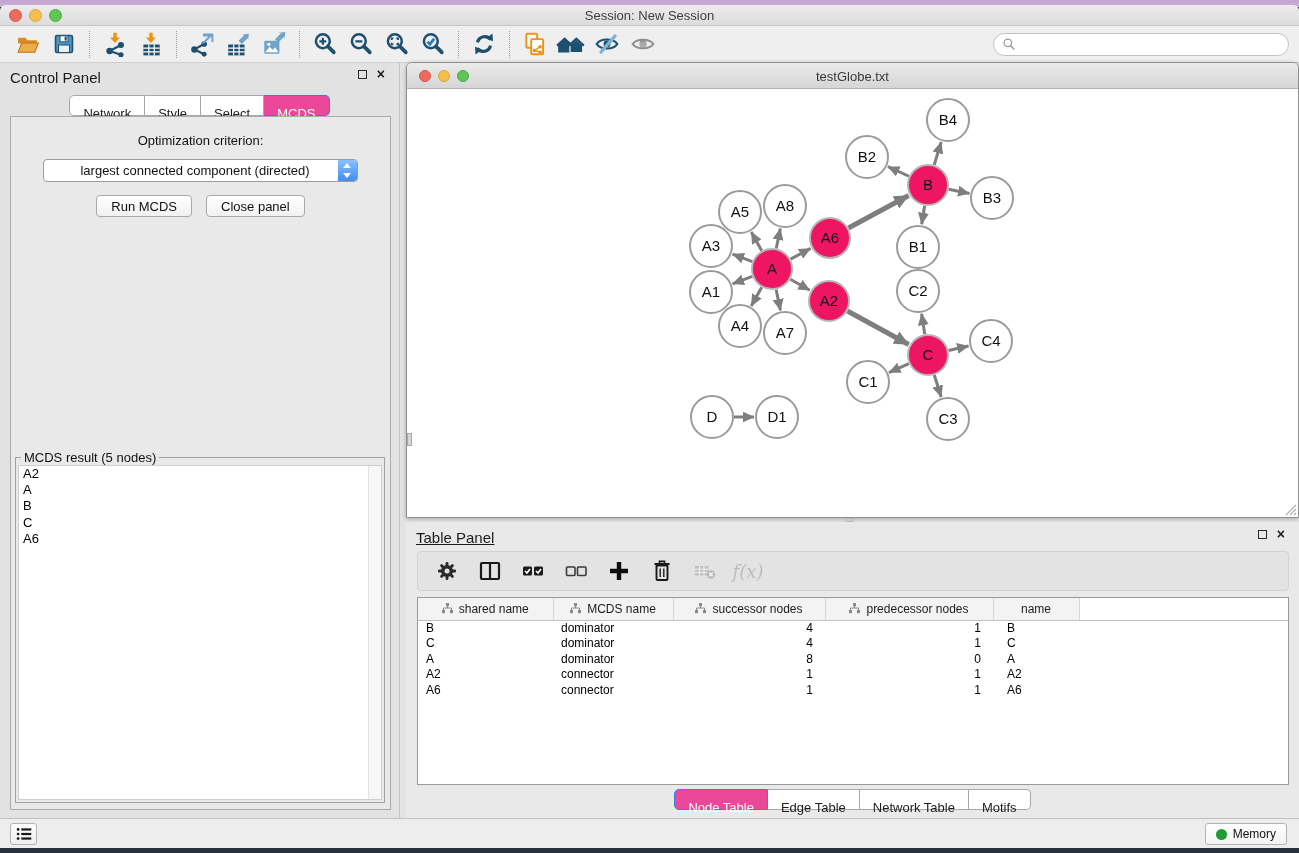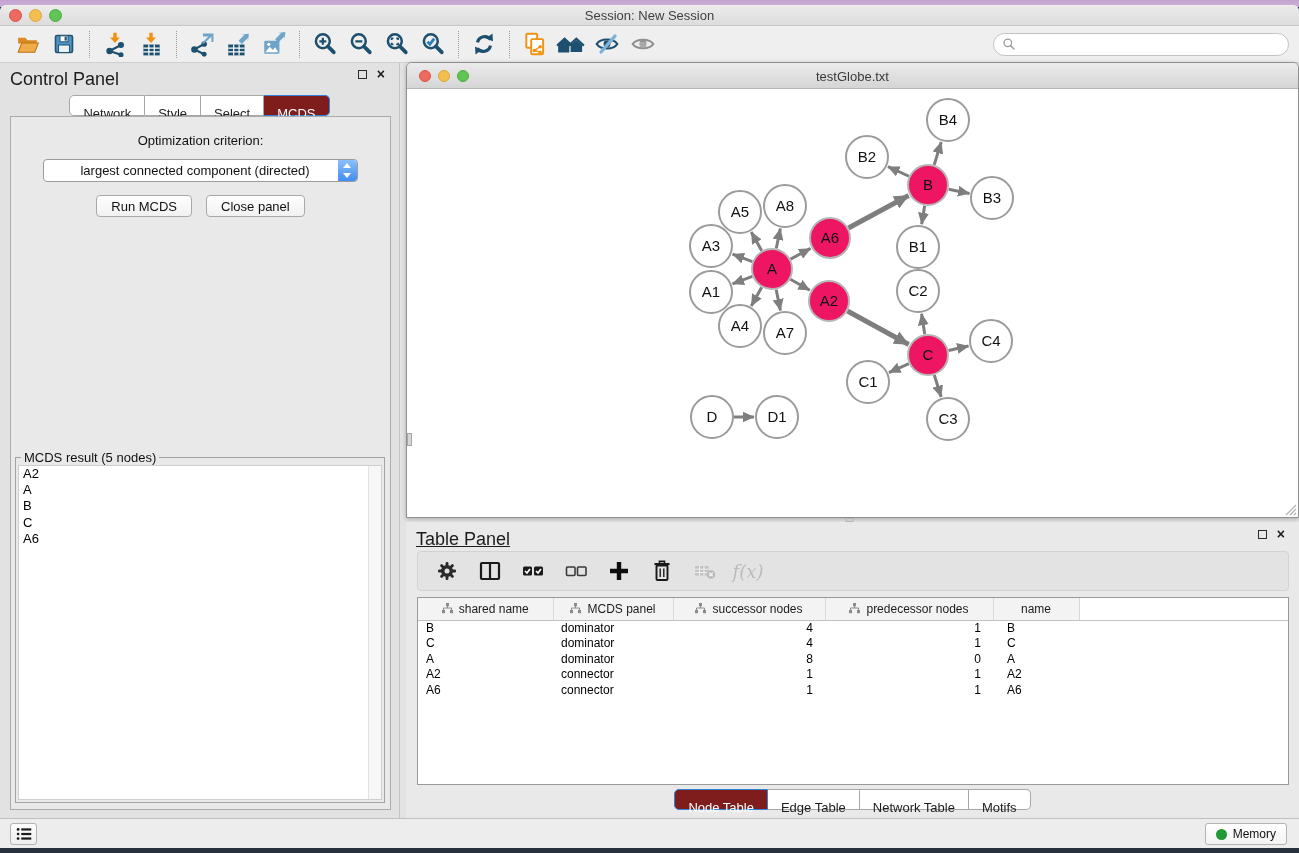--- a/index.html
+++ b/index.html
@@ -34,31 +34,31 @@
     justify-content:center; border-radius:4px; }
   .tb-sep { width:1px; height:27px; border-left:1px dotted #9a9a9a; margin:0 7px; }
   .search { margin-left:auto; width:296px; height:23px; background:#fff;
     border:1px solid #c2c2c2; border-radius:12px; display:flex; align-items:center;
     padding-left:8px; gap:6px; }
   .search input { border:none; outline:none; flex:1; font-size:13px; background:transparent; height:19px; margin-right:10px;}
 
   
   .control-panel { position:absolute; left:0; top:58px; width:400px; height:755px;
     background:#e2e2e2; border-right:1px solid #c4c4c4; }
-  .panel-title { position:absolute; left:10px; top:6px; font-size:18px; color:#1c1c1c; }
+  .panel-title { position:absolute; left:10px; top:6px; font-size:15px; color:#1c1c1c; }
   .panel-ctrls { position:absolute; right:14px; top:7px; display:flex; gap:10px; align-items:center; }
   .float-box { width:9px; height:9px; border:1.5px solid #2b2b2b; background:transparent; }
   .close-x { font-size:14px; font-weight:bold; color:#1b1b1b; line-height:9px; }
   .segbar { display:flex; justify-content:center; }
   .cp-tabs { position:absolute; left:0; right:0; top:32px; }
   .seg { padding:8px 13px; height:21px; line-height:20px; background:#fff;
     border:1px solid #a8a8a8; border-left:none; font-size:13px; color:#1d1d1d; }
   .seg:first-child { border-left:1px solid #a8a8a8; border-radius:5px 0 0 5px; }
   .seg:last-child { border-radius:0 5px 5px 0; }
-  .seg.active { background:#7f1d1d; border-color:#3183da; color:#fff; }
+  .seg.active { background:#ec4899; border-color:#3183da; color:#fff; }
   .cp-content { position:absolute; left:10px; width:381px; top:53px; bottom:8px;
     border:1px solid #ababab; background:#e9e9e9; }
   .opt-label { margin-top:16px; text-align:center; font-size:13px; color:#111; }
   .dropdown { margin:11px auto 0; width:315px; height:23px; background:#fff;
     border:1px solid #9c9c9c; border-radius:4px; display:flex; align-items:center; overflow:hidden;text-align:center;}
   .dropdown .dd-text { flex:1; font-size:13px; color:#111; padding-left:8px;
     white-space:nowrap; overflow:hidden; }
   .stepper { width:19px; height:23px;
     background:linear-gradient(#8ec2fc,#3e8bf0); position:relative; border-radius:0 3px 3px 0;}
   .stepper:before { content:""; position:absolute; left:5px; top:4px;
@@ -548,21 +548,21 @@
                   </g>
                   <path d="M5.5 3v2M1.5 7V5h8v2" stroke="#8a8a8a" fill="none"></path>
                 </svg><span>shared name</span></th>
               <th><svg width="11" height="11" viewBox="0 0 11 11">
                   <g fill="#8a8a8a">
                     <rect x="4" y="0" width="3" height="3.2"></rect>
                     <rect x="0" y="7" width="3" height="3.2"></rect>
                     <rect x="8" y="7" width="3" height="3.2"></rect>
                   </g>
                   <path d="M5.5 3v2M1.5 7V5h8v2" stroke="#8a8a8a" fill="none"></path>
-                </svg><span>MCDS panel</span></th>
+                </svg><span>MCDS name</span></th>
               <th><svg width="11" height="11" viewBox="0 0 11 11">
                   <g fill="#8a8a8a">
                     <rect x="4" y="0" width="3" height="3.2"></rect>
                     <rect x="0" y="7" width="3" height="3.2"></rect>
                     <rect x="8" y="7" width="3" height="3.2"></rect>
                   </g>
                   <path d="M5.5 3v2M1.5 7V5h8v2" stroke="#8a8a8a" fill="none"></path>
                 </svg><span>successor nodes</span></th>
               <th><svg width="11" height="11" viewBox="0 0 11 11">
                   <g fill="#8a8a8a">

